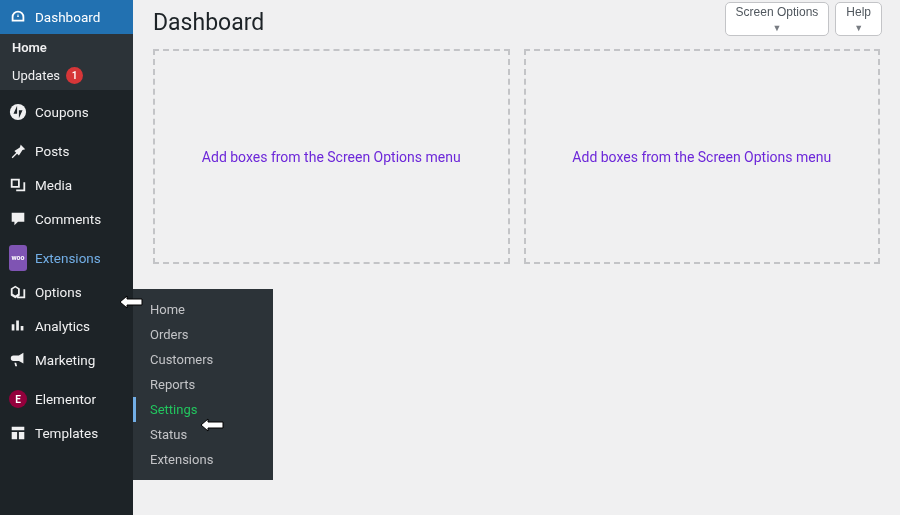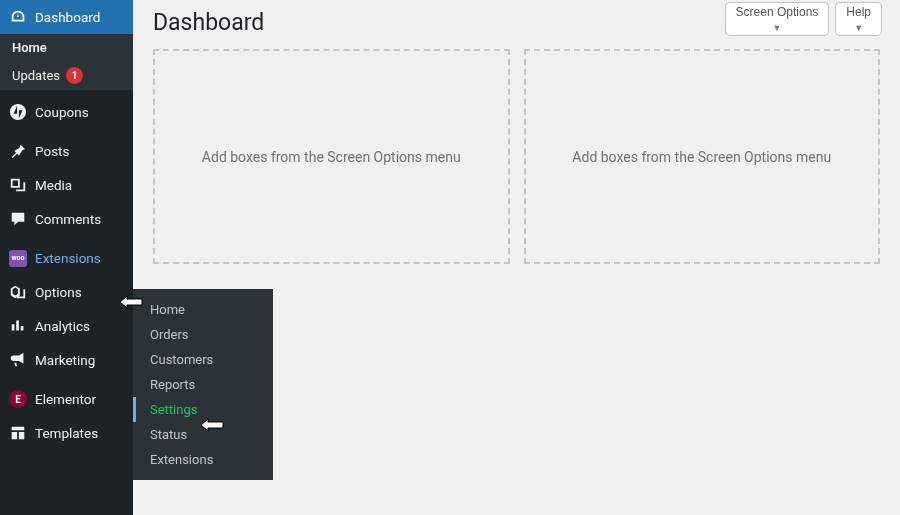--- a/index.html
+++ b/index.html
@@ -153,36 +153,36 @@
       gap: 14px;
       margin-top: 5px;
     }
     .dashbox {
       flex: 1 1 0;
       border: 2px dashed #c3c4c7;
       min-height: 215px;
       display: flex;
       align-items: center;
       justify-content: center;
-      color: #737373;
+      color: #6d28d9;
       font-size: 14px;
       text-align: center;
       padding: 20px;
     }
     .arrow-annotation {
       position: absolute;
       z-index: 200;
     }
     .arrow-annotation svg {
       width: 24px;
       height: 14px;
     }
     .woo-icon-box {
       width: 18px;
-      height: 17px;
+      height: 26px;
       background: #7f54b3;
       border-radius: 3px;
       display: inline-flex;
       align-items: center;
       justify-content: center;
       font-size: 7px;
       color: #fff;
       font-weight: 700;
     }
     .elementor-icon-box {

